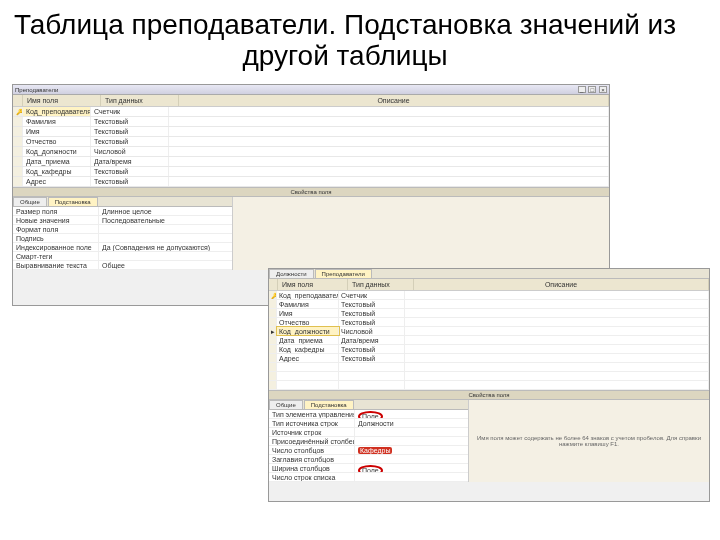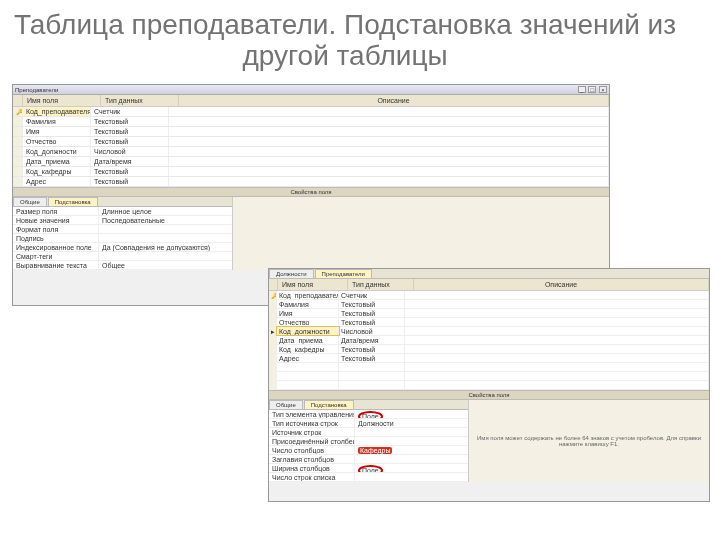--- a/index.html
+++ b/index.html
@@ -1,18 +1,18 @@
 <!DOCTYPE html>
 <html><head>
 <meta charset="utf-8">
 <style>
   * { box-sizing: border-box; margin: 0; padding: 0; }
   html, body { width: 720px; height: 540px; font-family: Arial, sans-serif; background: #fff; overflow: hidden; }
   .slide { width: 720px; height: 540px; position: relative; }
-  .title { font-size: 28px; color: #737373; text-align: center; padding: 10px 40px 4px 10px; line-height: 1.1; }
+  .title { font-size: 28px; color: #000000; text-align: center; padding: 10px 40px 4px 10px; line-height: 1.1; }
   
   .win { position: absolute; border: 1px solid #999; background: #f0f0f0; font-size: 7px; color: #333; }
   .win1 { left: 12px; top: 84px; width: 598px; height: 222px; }
   .win2 { left: 268px; top: 268px; width: 442px; height: 234px; }
   
   .titlebar { height: 10px; background: linear-gradient(#e8e8f4,#d0d0e0); border-bottom: 1px solid #aaa; display: flex; align-items: center; justify-content: space-between; padding: 0 2px; font-size: 6px; }
   .titlebar .wbtns span { display:inline-block; width:8px; height:7px; border:1px solid #999; background:#eee; margin-left:1px; text-align:center; line-height:6px;}
   
   .gridhead { display: flex; background: #ece6d0; border-bottom: 1px solid #ccc; }
   .gridhead .gh { padding: 2px 4px; border-right: 1px solid #d4cfb8; background:#ece6d0; }

